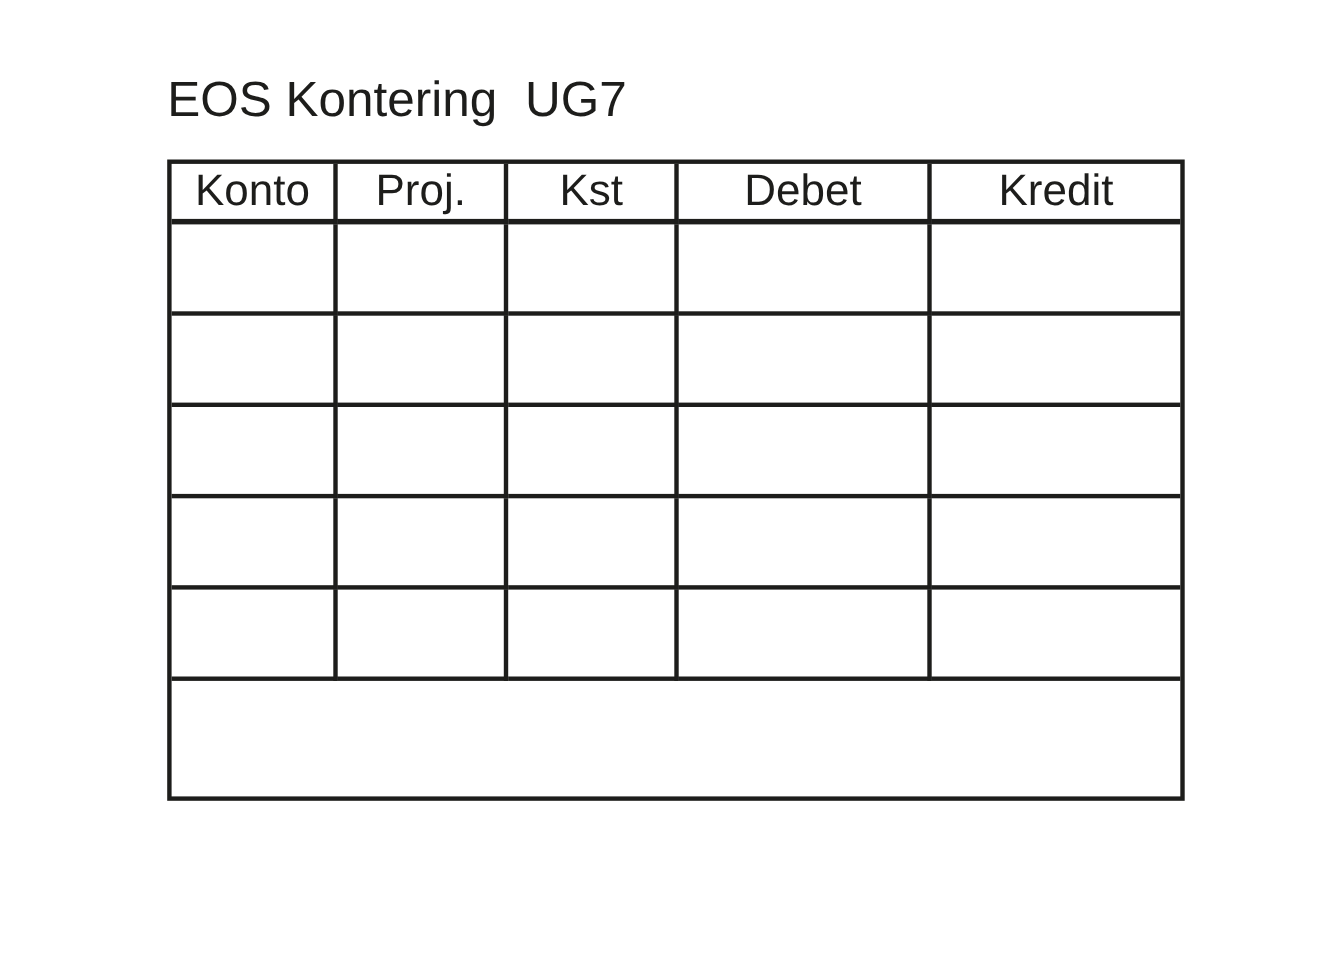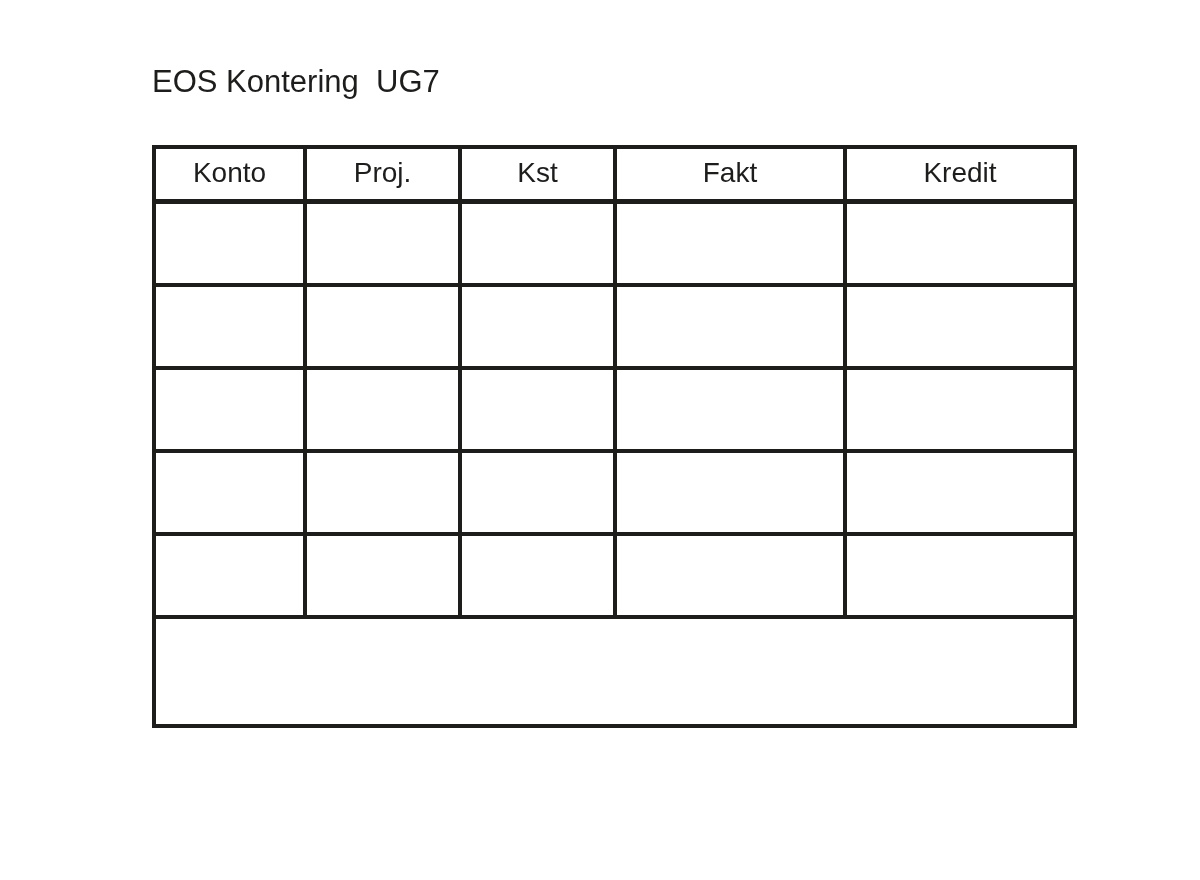--- a/index.html
+++ b/index.html
@@ -18,21 +18,21 @@
   .page {
     position: relative;
     width: 1200px;
     height: 880px;
     background: var(--paper);
   }
   .doc-title {
     position: absolute;
     left: 152px;
     top: 64px;
-    font-size: 31px;
+    font-size: 45px;
     font-weight: 400;
     letter-spacing: 0px;
     white-space: pre;
     color: var(--ink);
   }
   .form-table {
     position: absolute;
     left: 152px;
     top: 145px;
     width: 925px;
@@ -46,21 +46,21 @@
     display: grid;
     grid-template-columns: 151px 155px 155px 230px 226px;
     grid-template-rows: 55px repeat(5, 83px);
   }
   .hcell {
     border-right: 4px solid var(--ink);
     border-bottom: 5px solid var(--ink);
     display: flex;
     align-items: center;
     justify-content: center;
-    font-size: 28px;
+    font-size: 40px;
     line-height: 1;
     padding-bottom: 3px;
   }
   .hcell:nth-child(5) { border-right: none; }
   .dcell {
     border-right: 4px solid var(--ink);
     border-bottom: 4px solid var(--ink);
   }
   .dcell.last-col { border-right: none; }
   .grid-footer {
@@ -83,21 +83,21 @@
 <div class="page">
 
   <div class="doc-title">EOS Kontering  UG7</div>
 
   <div class="form-table">
 
     <div class="grid-main">
       <div class="hcell">Konto</div>
       <div class="hcell">Proj.</div>
       <div class="hcell">Kst</div>
-      <div class="hcell">Fakt</div>
+      <div class="hcell">Debet</div>
       <div class="hcell">Kredit</div>
 
     <div class="dcell"></div>
         <div class="dcell"></div>
         <div class="dcell"></div>
         <div class="dcell"></div>
         <div class="dcell last-col"></div>
         <div class="dcell"></div>
         <div class="dcell"></div>
         <div class="dcell"></div>

